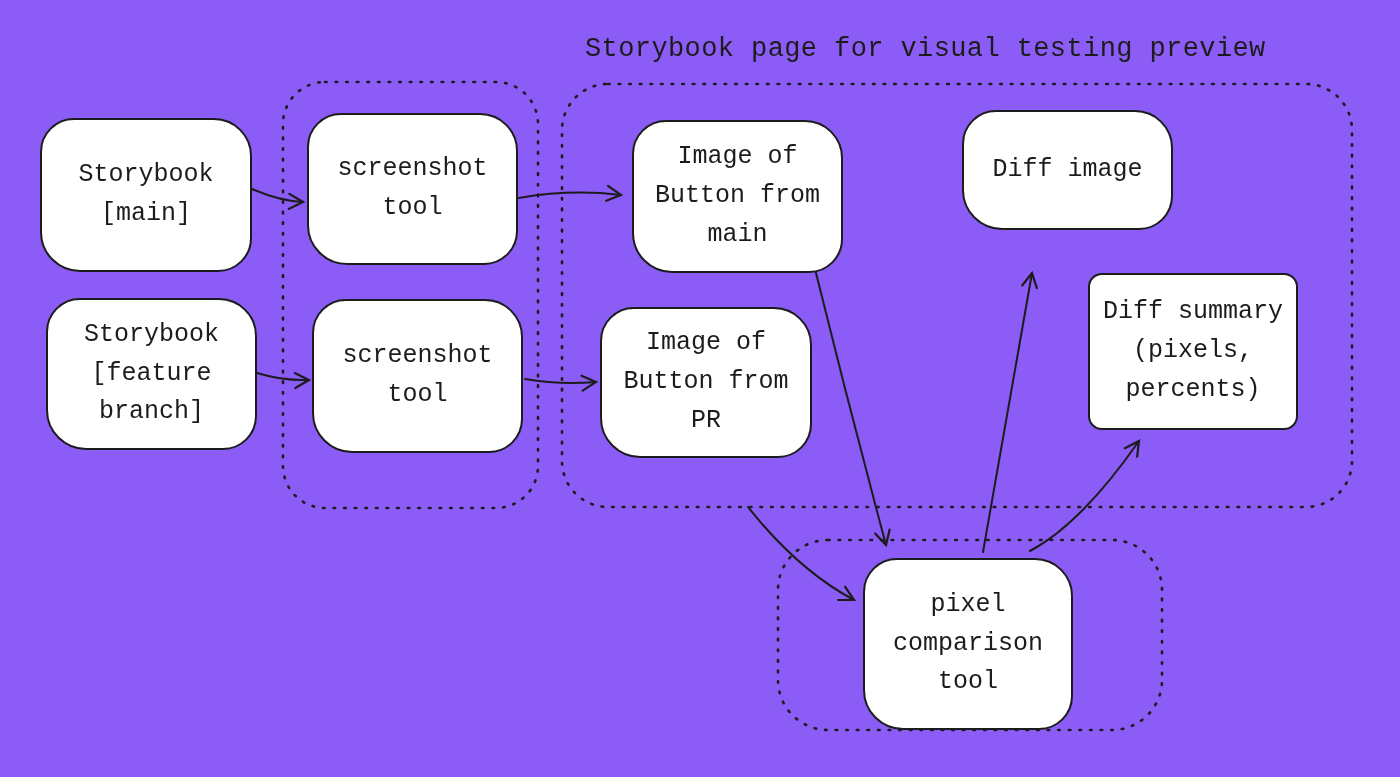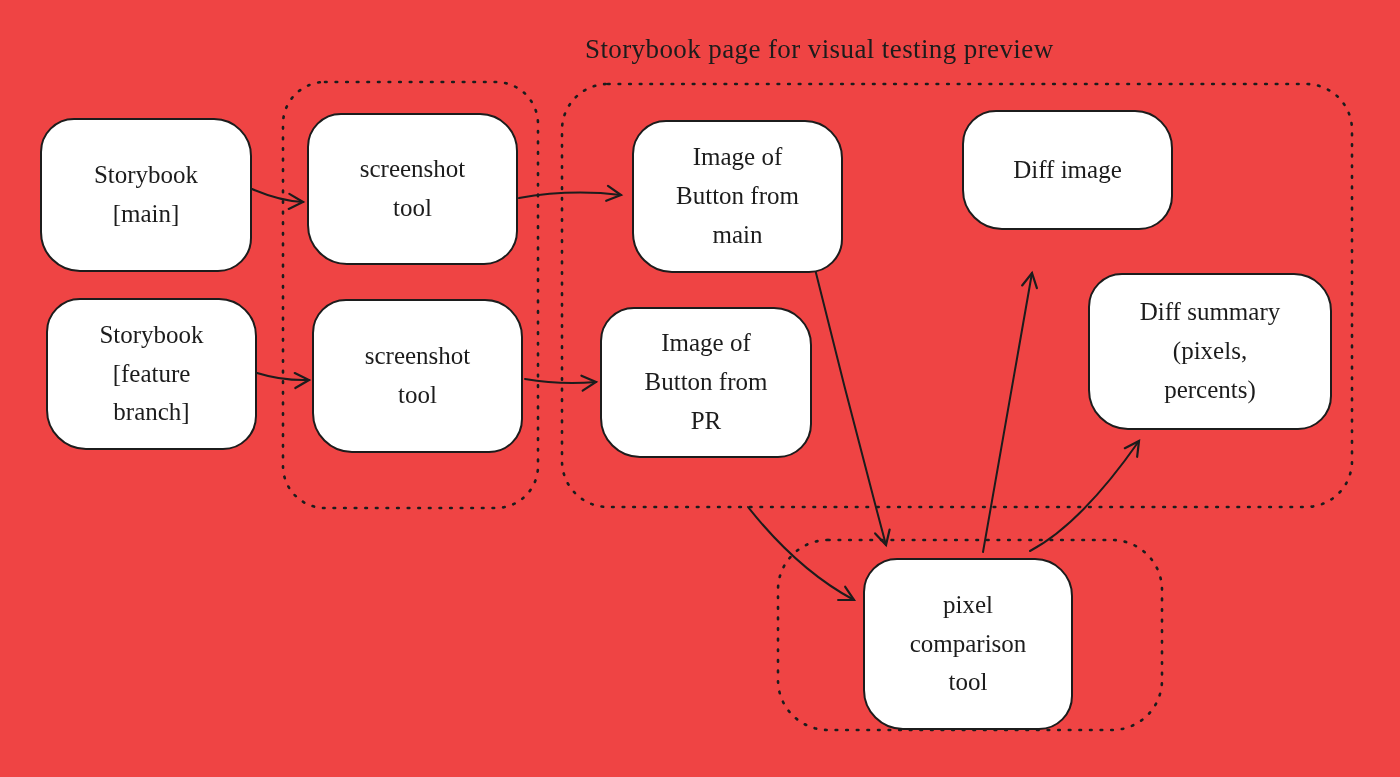--- a/index.html
+++ b/index.html
@@ -1,21 +1,21 @@
 <!DOCTYPE html>
 <html><head>
 <meta charset="utf-8">
 <style>
   html, body { margin: 0; padding: 0; background: #ffffff; }
   .canvas {
     position: relative;
     width: 1400px;
     height: 777px;
-    background: #ef4444;
-    font-family: Liberation Serif, serif;
+    background: #8b5cf6;
+    font-family: Liberation Mono, monospace;
     color: #1c1c1c;
     overflow: hidden;
   }
   .layer {
     position: absolute;
     left: 0; top: 0;
     width: 1400px; height: 777px;
   }
   .group-outline {
     fill: none;
@@ -111,21 +111,21 @@
   <div class="node" style="left:600px; top:307px; width:212px; height:151px;">
     <span class="label">Image of
 Button from
 PR</span>
   </div>
 
   <div class="node" style="left:962px; top:110px; width:211px; height:120px;">
     <span class="label">Diff image</span>
   </div>
 
-  <div class="node" style="left:1088px; top:273px; width:244px; height:157px;">
+  <div class="node" style="left:1088px; top:273px; width:210px; height:157px;border-radius:14px;">
     <span class="label">Diff summary
 (pixels,
 percents)</span>
   </div>
 
   <div class="node" style="left:863px; top:558px; width:210px; height:172px;">
     <span class="label">pixel
 comparison
 tool</span>
   </div>

